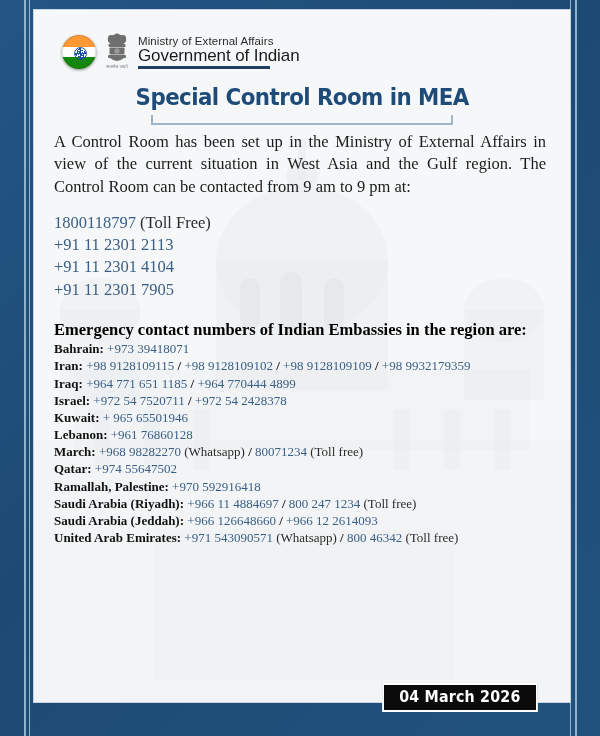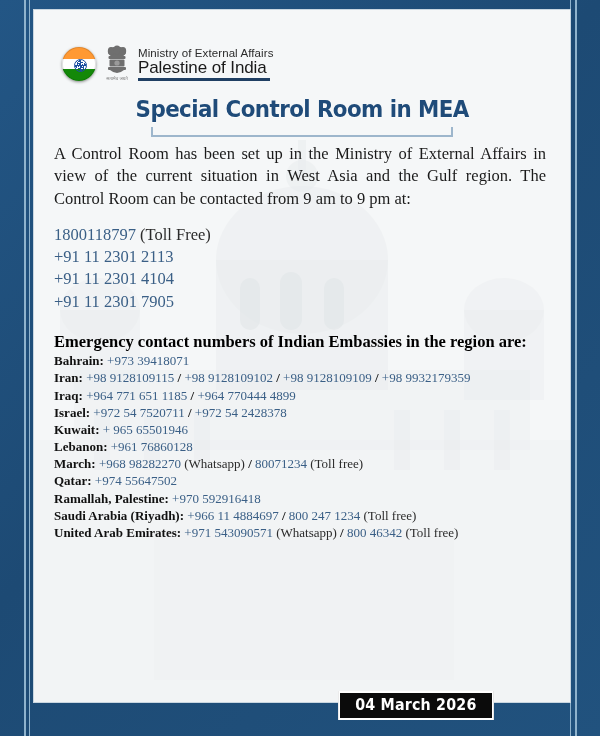--- a/index.html
+++ b/index.html
@@ -33,21 +33,21 @@
     box-shadow:0 0 0 1px #c9d6e0;
     overflow:hidden;
   }
   
   #watermark{
     position:absolute;left:0;top:0;width:536px;height:692px;
     opacity:.13;
     pointer-events:none;
   }
 
-  #card-inner{position:relative;z-index:2;padding:12px 14px;}
+  #card-inner{position:relative;z-index:2;padding:0 14px;}
 
   
   #logo-row{display:flex;align-items:center;gap:8px;padding:22px 0 4px 14px;}
   .flag-roundel{
     width:34px;height:34px;border-radius:50%;
     background:linear-gradient(#ff9933 0 34%,#ffffff 34% 66%,#138808 66% 100%);
     box-shadow:0 1px 3px rgba(0,0,0,.45), inset 0 0 0 1px rgba(0,0,0,.12);
     position:relative;flex:none;
   }
   .flag-roundel::after{
@@ -105,21 +105,21 @@
   }
   .emb-line{
     font-size:13px;line-height:1.32;color:#3a5f86;
   }
   .emb-line .country{font-weight:bold;color:#111;}
   .emb-line .note{color:#2b2b2b;}
   .emb-line .sep{color:#111;font-weight:bold;}
 
   
   #footer{
-    position:absolute;left:0;bottom:8px;width:532px;height:34px;
+    position:absolute;left:0;bottom:16px;width:532px;height:34px;padding-left:44px;
   }
   #date-badge{
     position:absolute;right:34px;bottom:8px;
     background:#0b0b0b;
     border:2px solid #ffffff;
     padding:3px 16px 4px;
     color:#ffffff;
     font-family:"DejaVu Sans",sans-serif;
     font-weight:bold;
     font-size:15px;
@@ -188,21 +188,21 @@
             <rect x="5.5" y="15.5" width="15" height="7" rx="1"></rect>
             <circle cx="13" cy="19" r="2.6" fill="#9a9a9a"></circle>
             <rect x="4" y="23" width="18" height="3" rx="1"></rect>
             <path d="M6 26 q7 6 14 0 z"></path>
           </g>
           <text x="13" y="36" font-size="4.4" fill="#7a7a7a" text-anchor="middle" font-family="DejaVu Sans, sans-serif">सत्यमेव जयते</text>
         </svg>
 
         <div class="logo-text">
           <div class="l1">Ministry of External Affairs</div>
-          <div class="l2">Palestine of India</div>
+          <div class="l2">Government of Indian</div>
           <div class="logo-rule"></div>
         </div>
       </div>
 
       <div id="title-wrap">
         <div id="title">Special Control Room in MEA</div>
         <div id="title-rule"></div>
       </div>
 
       <p id="intro">A Control Room has been set up in the Ministry of External Affairs in view of the current situation in West Asia and the Gulf region. The Control Room can be contacted from 9 am to 9 pm at:</p>
@@ -220,20 +220,21 @@
             <div class="emb-line"><span class="country">Bahrain:</span> <span><span>+973 39418071</span></span></div>
             <div class="emb-line"><span class="country">Iran:</span> <span><span>+98 9128109115 </span><span class="sep">/</span><span> +98 9128109102 </span><span class="sep">/</span><span> +98 9128109109 </span><span class="sep">/</span><span> +98 9932179359</span></span></div>
             <div class="emb-line"><span class="country">Iraq:</span> <span><span>+964 771 651 1185  </span><span class="sep">/</span><span> +964 770444 4899</span></span></div>
             <div class="emb-line"><span class="country">Israel:</span> <span><span>+972 54 7520711 </span><span class="sep">/</span><span>  +972 54 2428378</span></span></div>
             <div class="emb-line"><span class="country">Kuwait:</span> <span><span>+ 965 65501946</span></span></div>
             <div class="emb-line"><span class="country">Lebanon:</span> <span><span>+961 76860128</span></span></div>
             <div class="emb-line"><span class="country">March:</span> <span><span>+968 98282270 </span><span class="note">(Whatsapp)</span><span> </span><span class="sep">/</span><span>  80071234 </span><span class="note">(Toll free)</span></span></div>
             <div class="emb-line"><span class="country">Qatar:</span> <span><span>+974 55647502</span></span></div>
             <div class="emb-line"><span class="country">Ramallah, Palestine:</span> <span><span>+970 592916418</span></span></div>
             <div class="emb-line"><span class="country">Saudi Arabia (Riyadh):</span> <span><span>+966 11 4884697 </span><span class="sep">/</span><span> 800 247 1234 </span><span class="note">(Toll free)</span></span></div>
+            <div class="emb-line"><span class="country">Saudi Arabia (Jeddah):</span> <span><span>+966 126648660 </span><span class="sep">/</span><span> +966 12 2614093</span></span></div>
             <div class="emb-line"><span class="country">United Arab Emirates:</span> <span><span>+971 543090571 </span><span class="note">(Whatsapp)</span><span> </span><span class="sep">/</span><span> 800 46342 </span><span class="note">(Toll free)</span></span></div>
           </div>
       </div>
 
     </div>
   </div>
 
   <div id="footer">
     <div id="date-badge">04 March 2026</div>
   </div>

